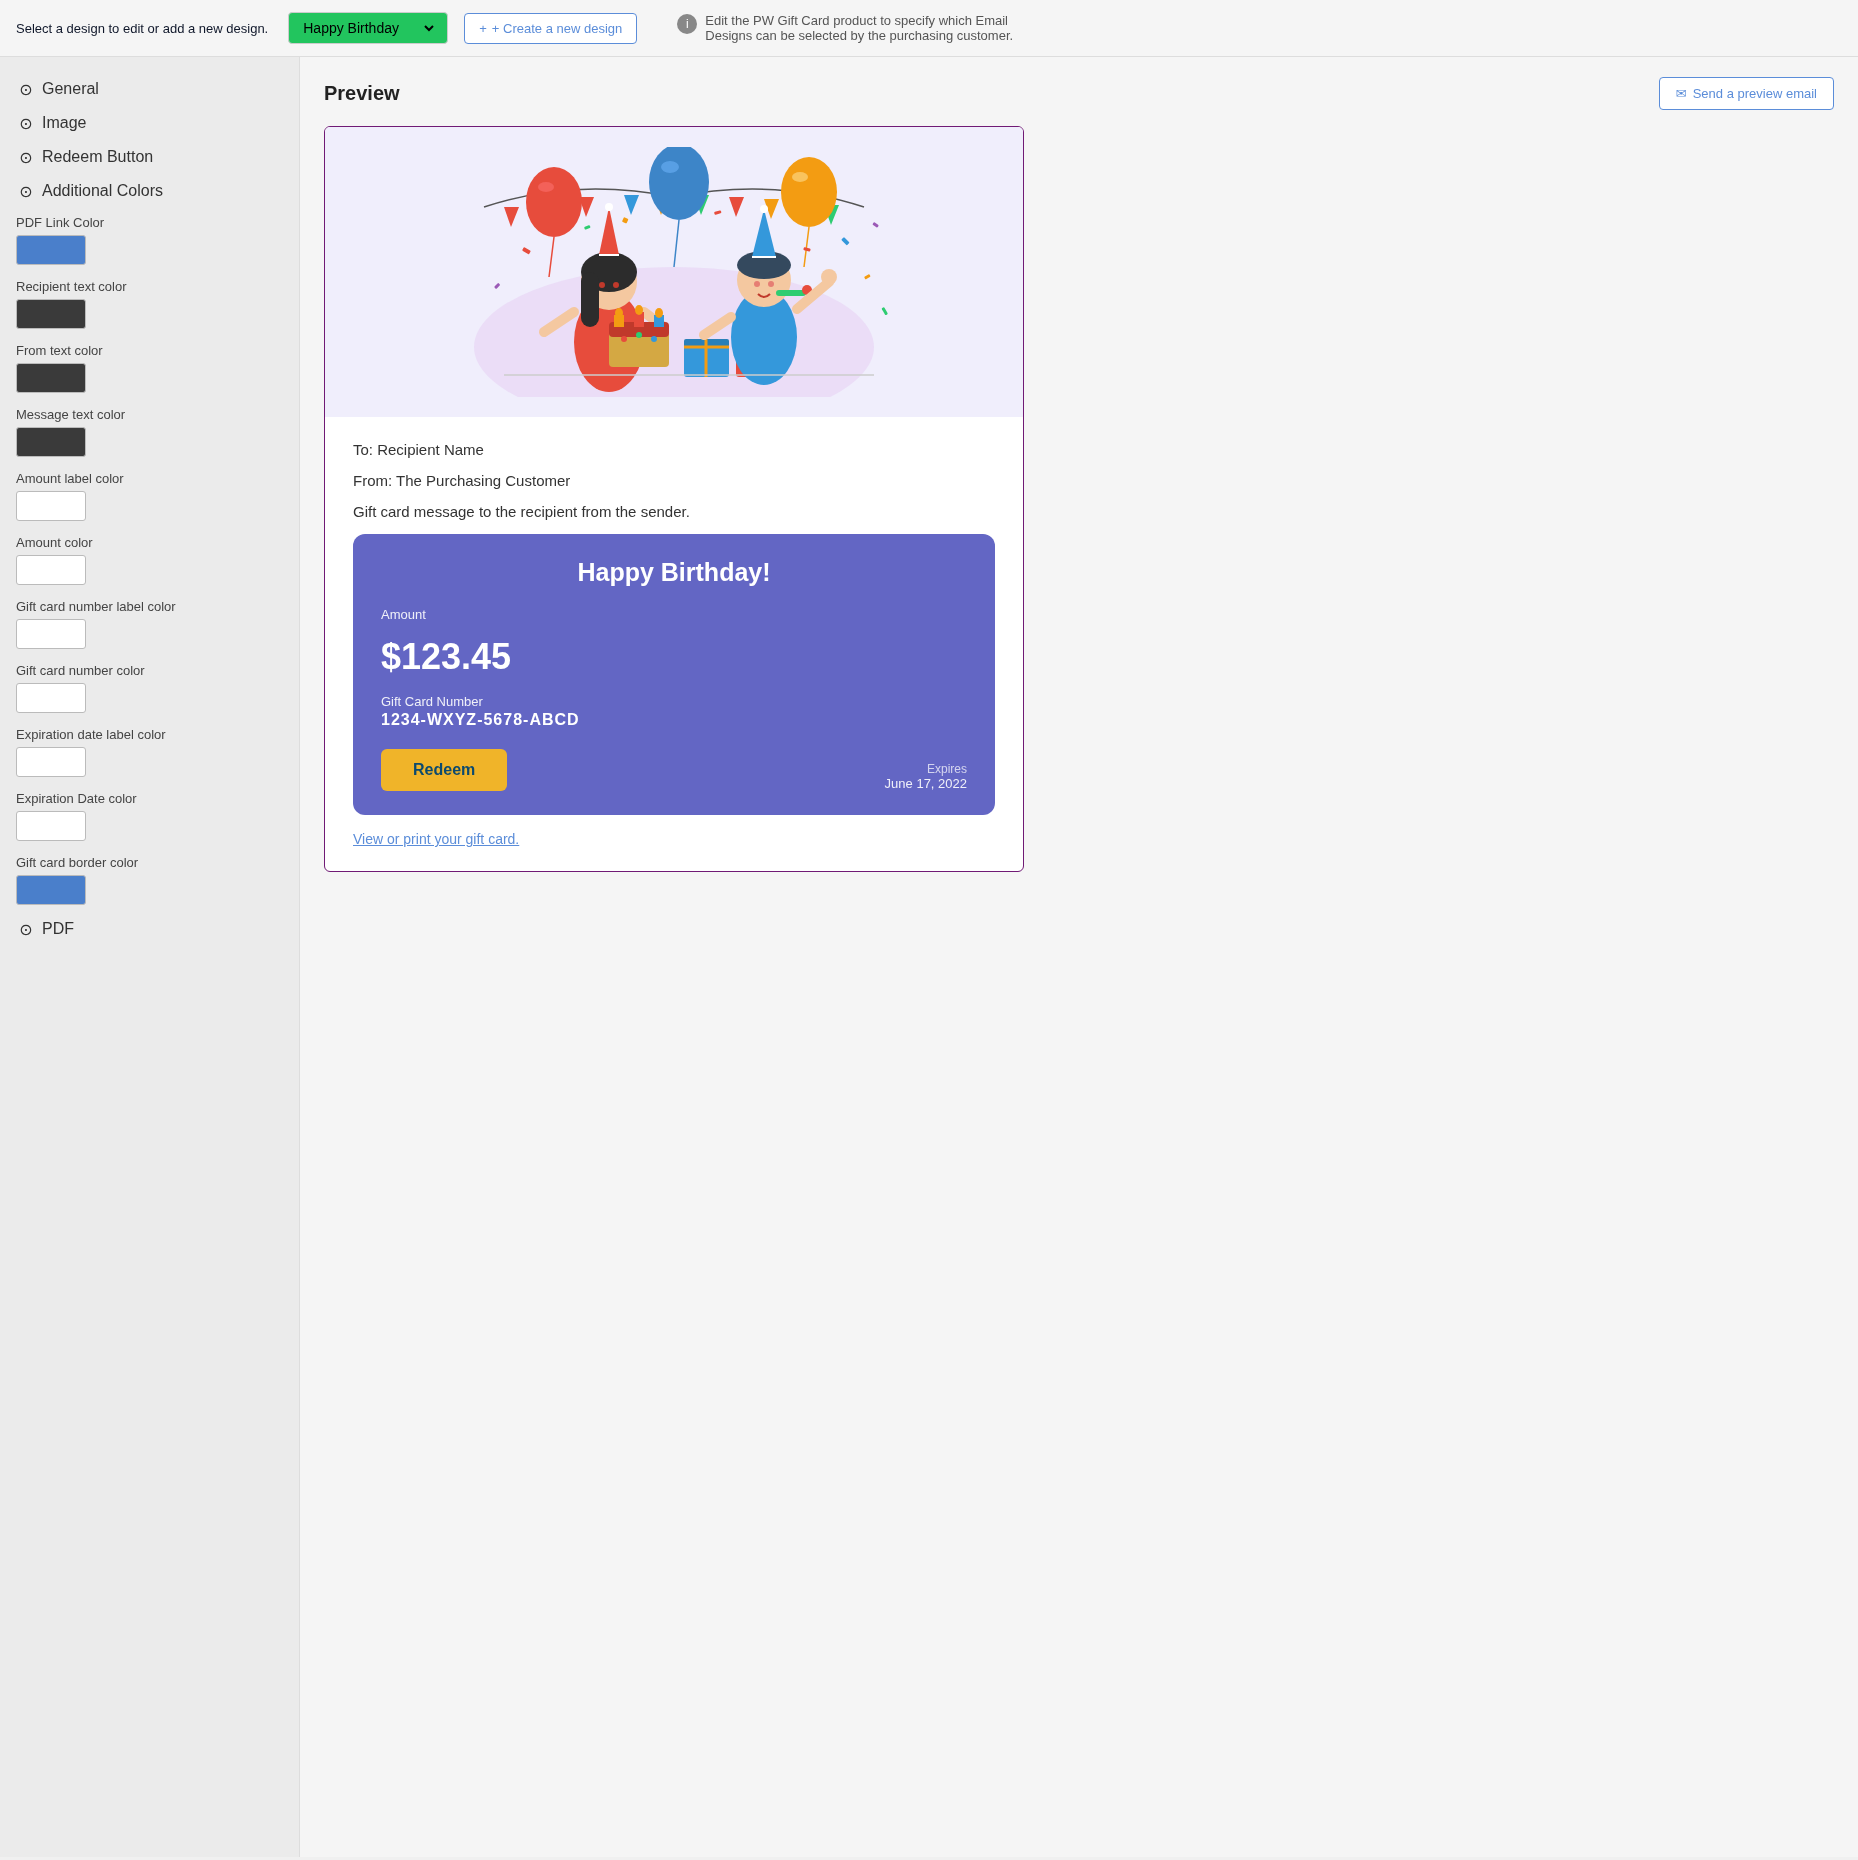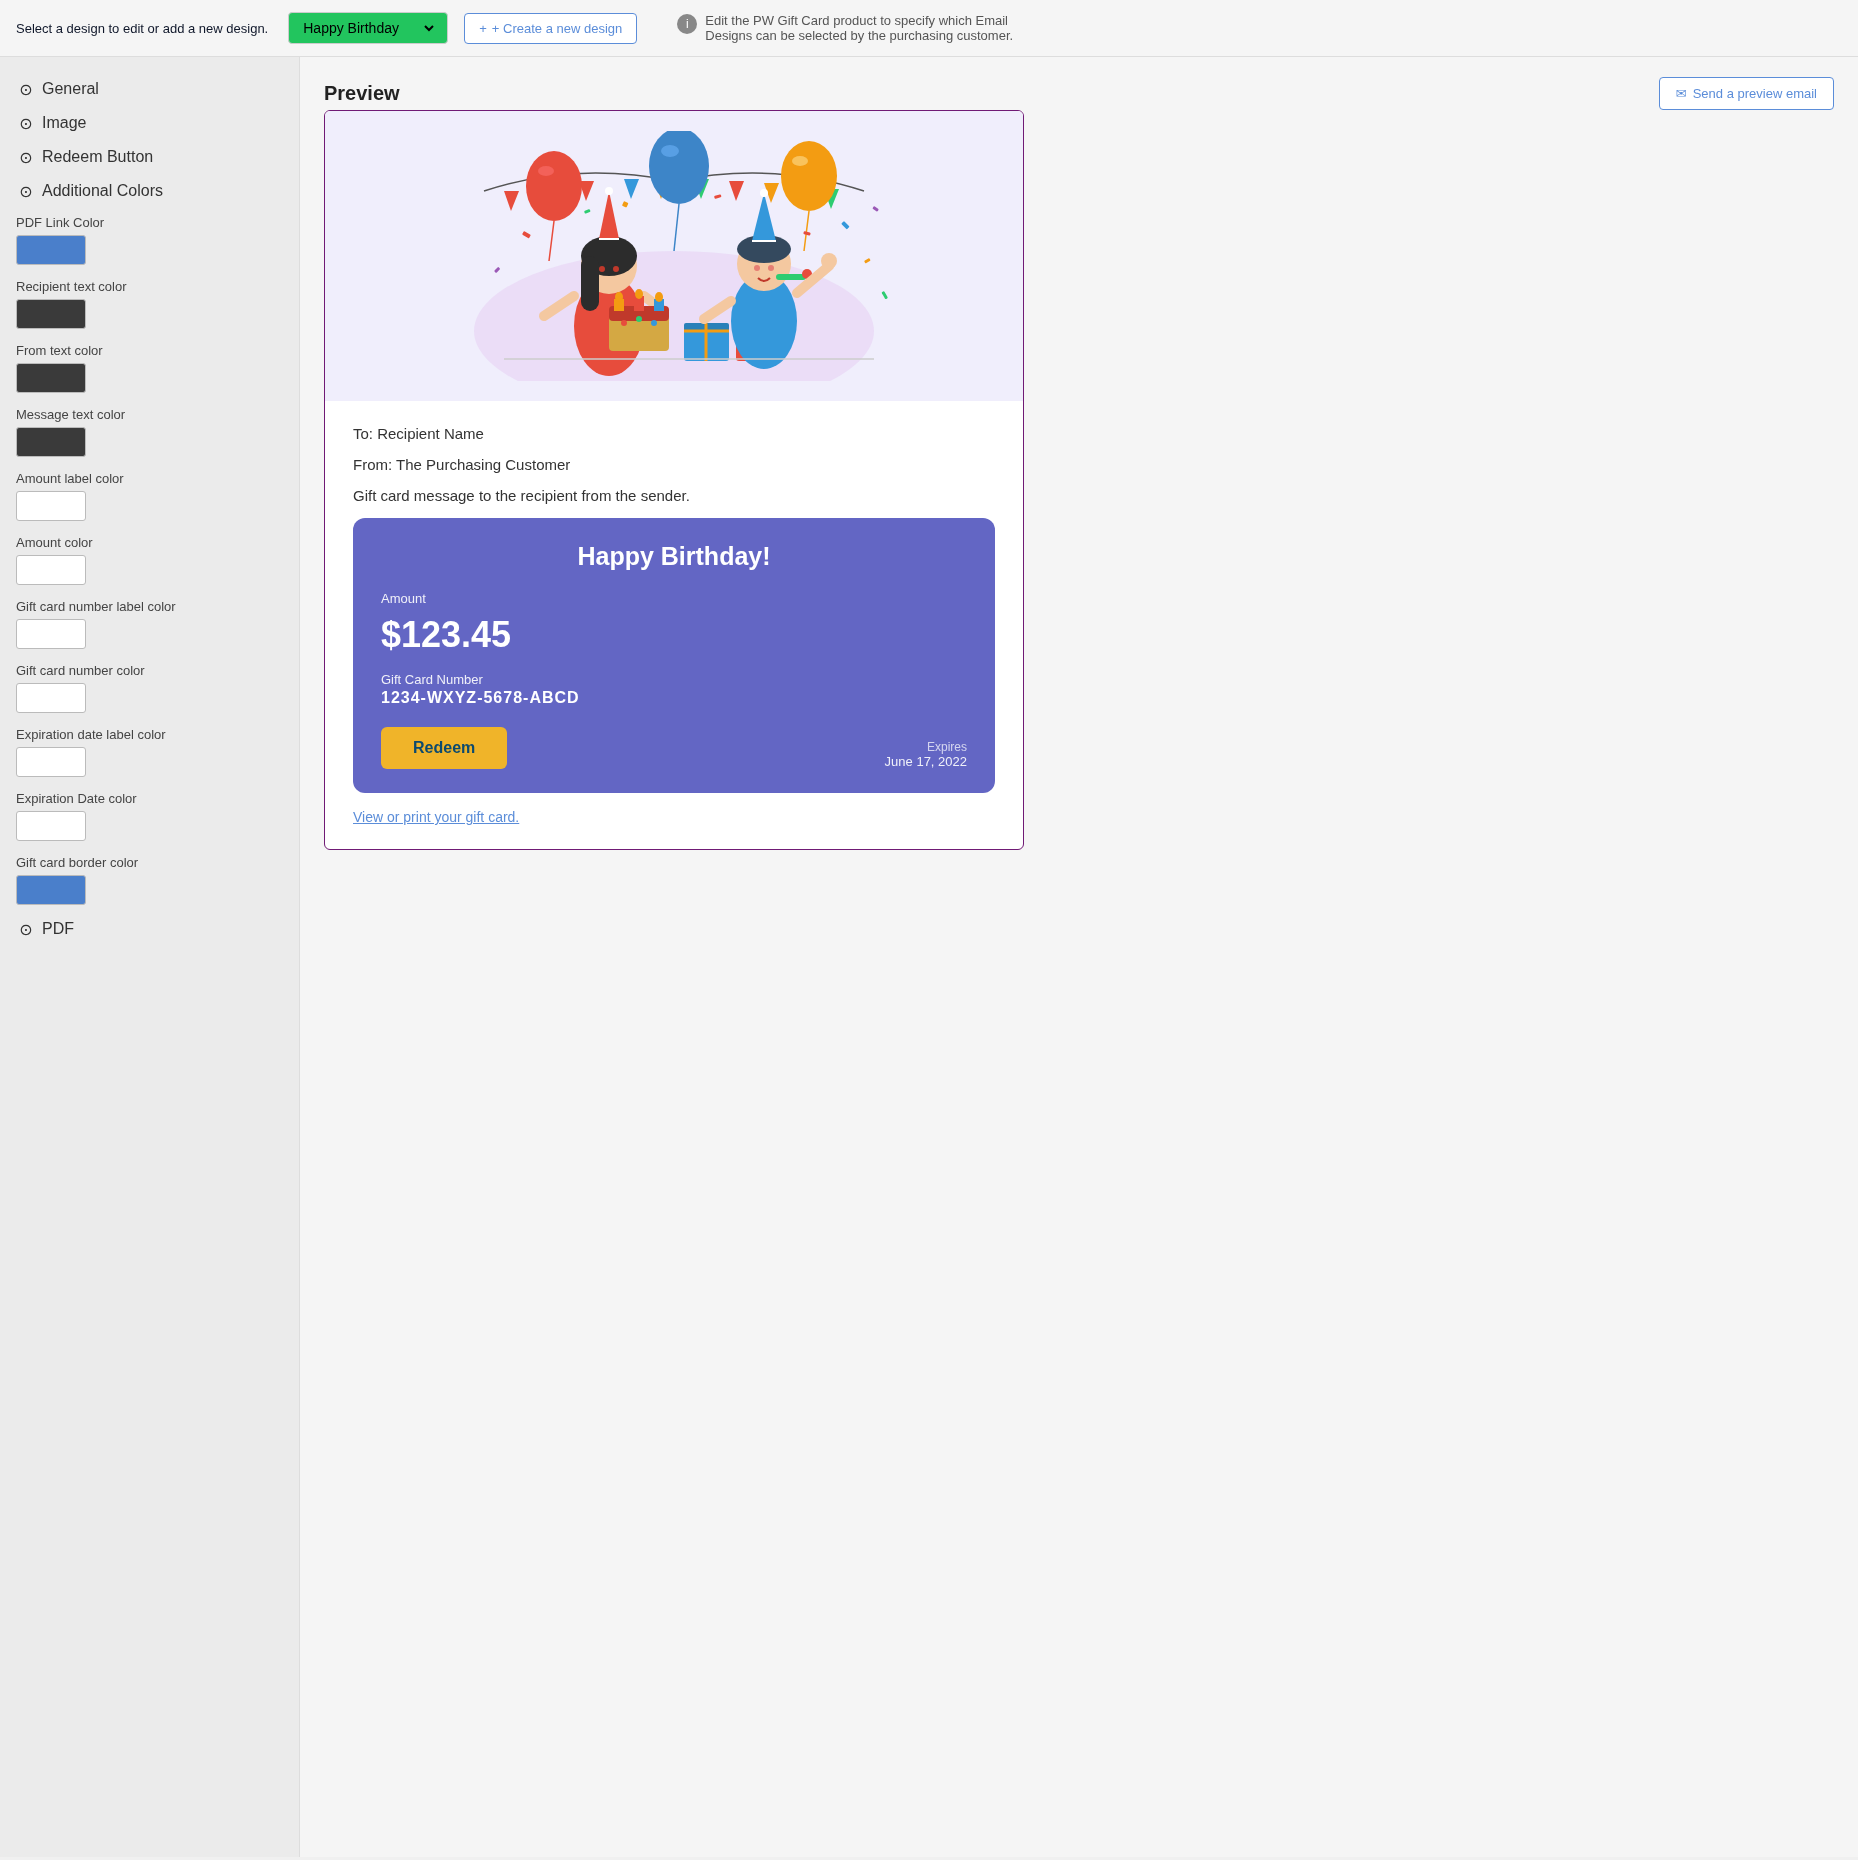--- a/index.html
+++ b/index.html
@@ -119,20 +119,21 @@
       flex: 1;
       padding: 20px 24px;
       overflow-y: auto;
       background: #f5f5f5;
     }
 
     .preview-header {
       display: flex;
       align-items: center;
       justify-content: space-between;
+      margin-bottom: 16px;
     }
     .preview-title {
       font-size: 20px;
       font-weight: 600;
       color: #222;
     }
     .send-preview-btn {
       border: 1px solid #5b8dd9;
       color: #5b8dd9;
       background: white;
@@ -182,21 +183,21 @@
     }
     .gift-card-title {
       font-size: 25px;
       font-weight: 700;
       text-align: center;
       margin-bottom: 20px;
     }
     .gift-card-amount-label {
       font-size: 13px;
       opacity: 0.9;
-      margin-bottom: 8px;
+      margin-bottom: 14px;
     }
     .gift-card-amount {
       font-size: 36px;
       font-weight: 700;
       margin-bottom: 16px;
     }
     .gift-card-number-label {
       font-size: 13px;
       opacity: 0.9;
       margin-bottom: 2px;

